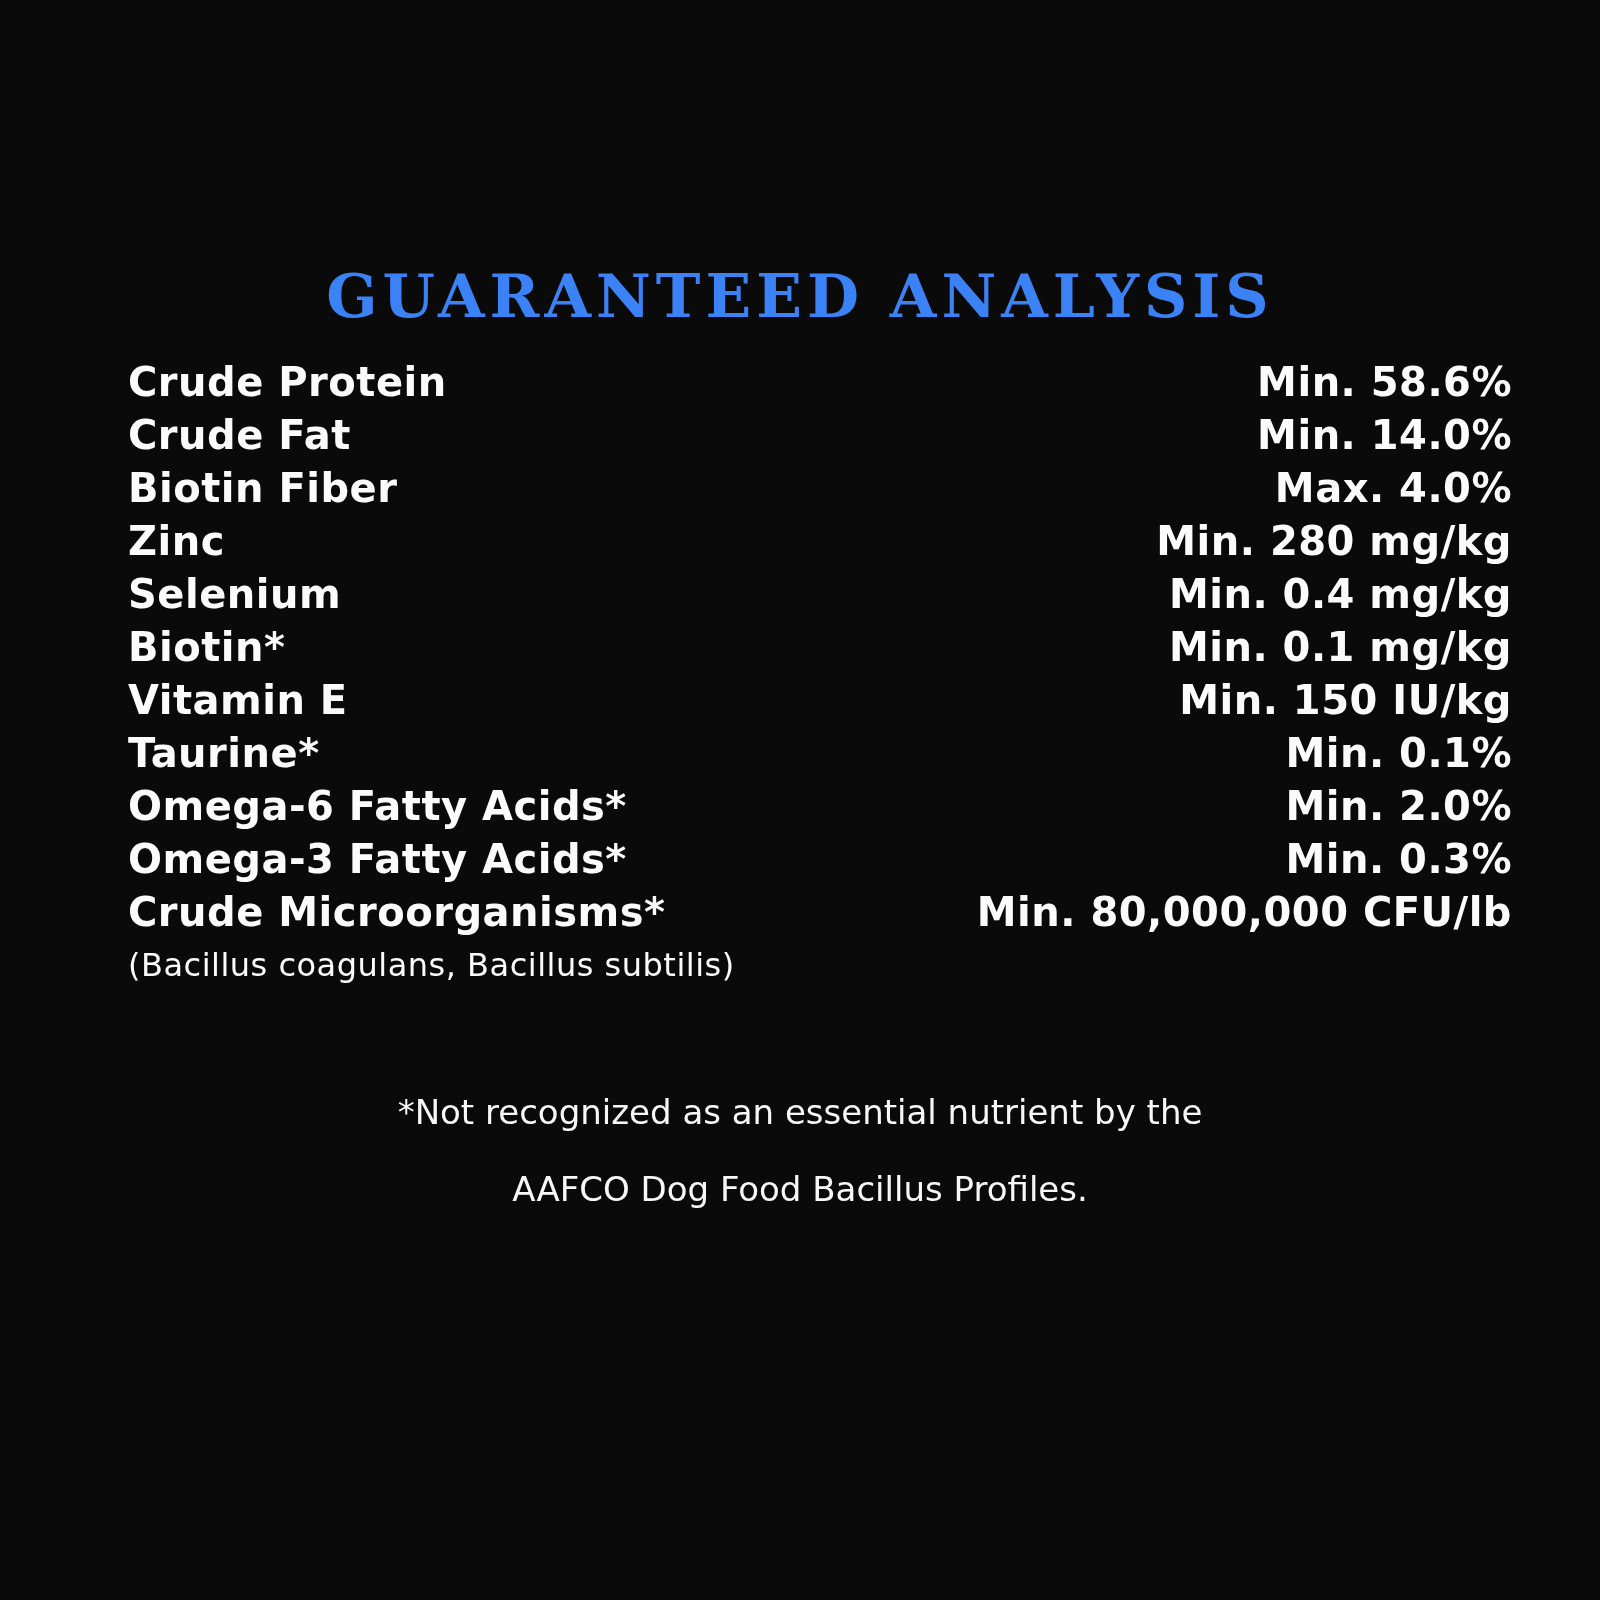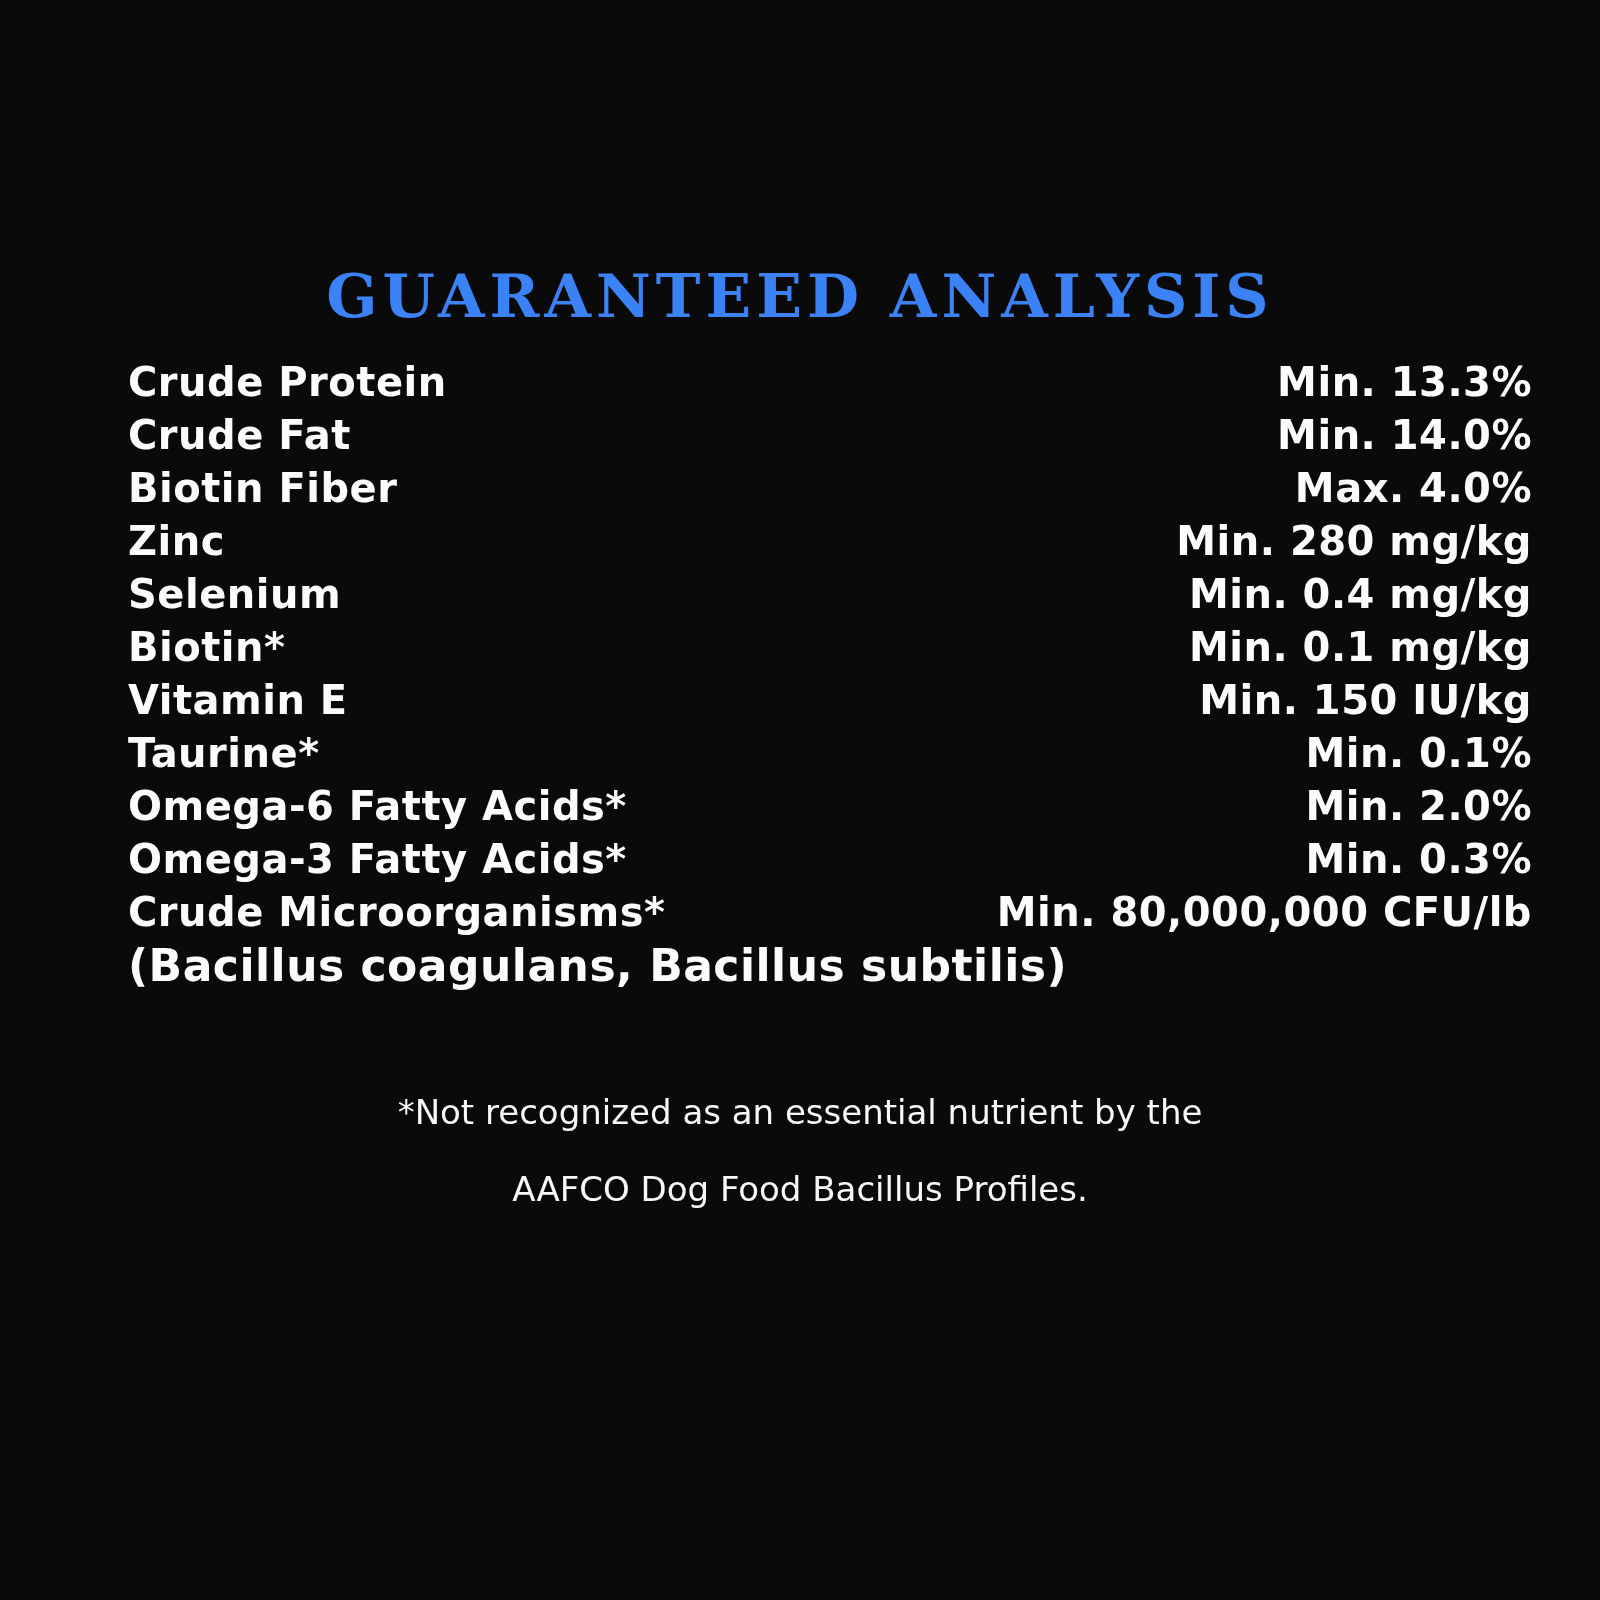--- a/index.html
+++ b/index.html
@@ -27,38 +27,38 @@
     text-align: center;
     font-family: "DejaVu Serif", "Liberation Serif", serif;
     font-weight: 700;
     font-size: 60px;
     letter-spacing: 5px;
     line-height: 1;
     color: #3b82f6;
   }
   .rows {
     margin-left: 128px;
-    margin-right: 68px;
+    margin-right: 88px;
   }
   .row {
     display: flex;
     justify-content: space-between;
     align-items: baseline;
     font-weight: 700;
     font-size: 40px;
     line-height: 53px;
     letter-spacing: 0.5px;
   }
   .row .val {
     text-align: right;
     white-space: nowrap;
   }
   .note-line {
-    font-weight: 700;
-    font-size: 44px;
+    font-weight: 400;
+    font-size: 32px;
     line-height: 53px;
     letter-spacing: 0.5px;
   }
   .footnote {
     margin-top: 82px;
     text-align: center;
     font-weight: 400;
     font-size: 34px;
     line-height: 77px;
     color: #f7f7f7;
@@ -68,21 +68,21 @@
 <body>
 
 <div class="canvas">
   <div class="label-block">
 
     <h1 class="title">GUARANTEED ANALYSIS</h1>
 
     <div class="rows">
       <div class="row">
         <span class="lbl">Crude Protein</span>
-        <span class="val">Min. 13.3%</span>
+        <span class="val">Min. 58.6%</span>
       </div>
       <div class="row">
         <span class="lbl">Crude Fat</span>
         <span class="val">Min. 14.0%</span>
       </div>
       <div class="row">
         <span class="lbl">Biotin Fiber</span>
         <span class="val">Max. 4.0%</span>
       </div>
       <div class="row">

